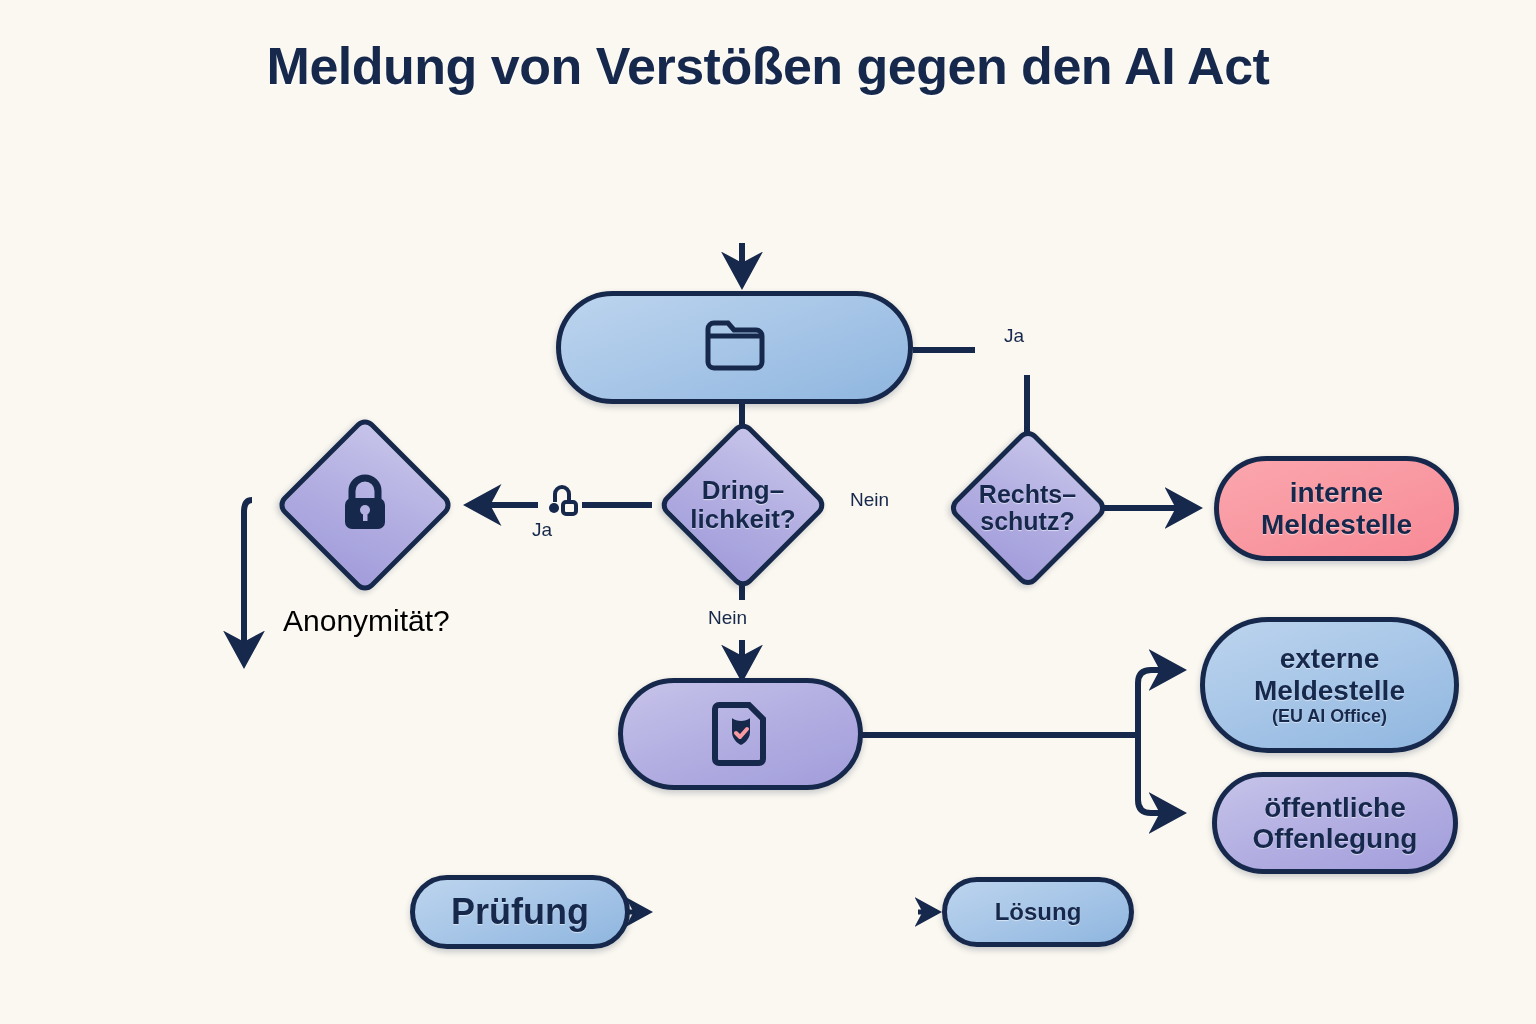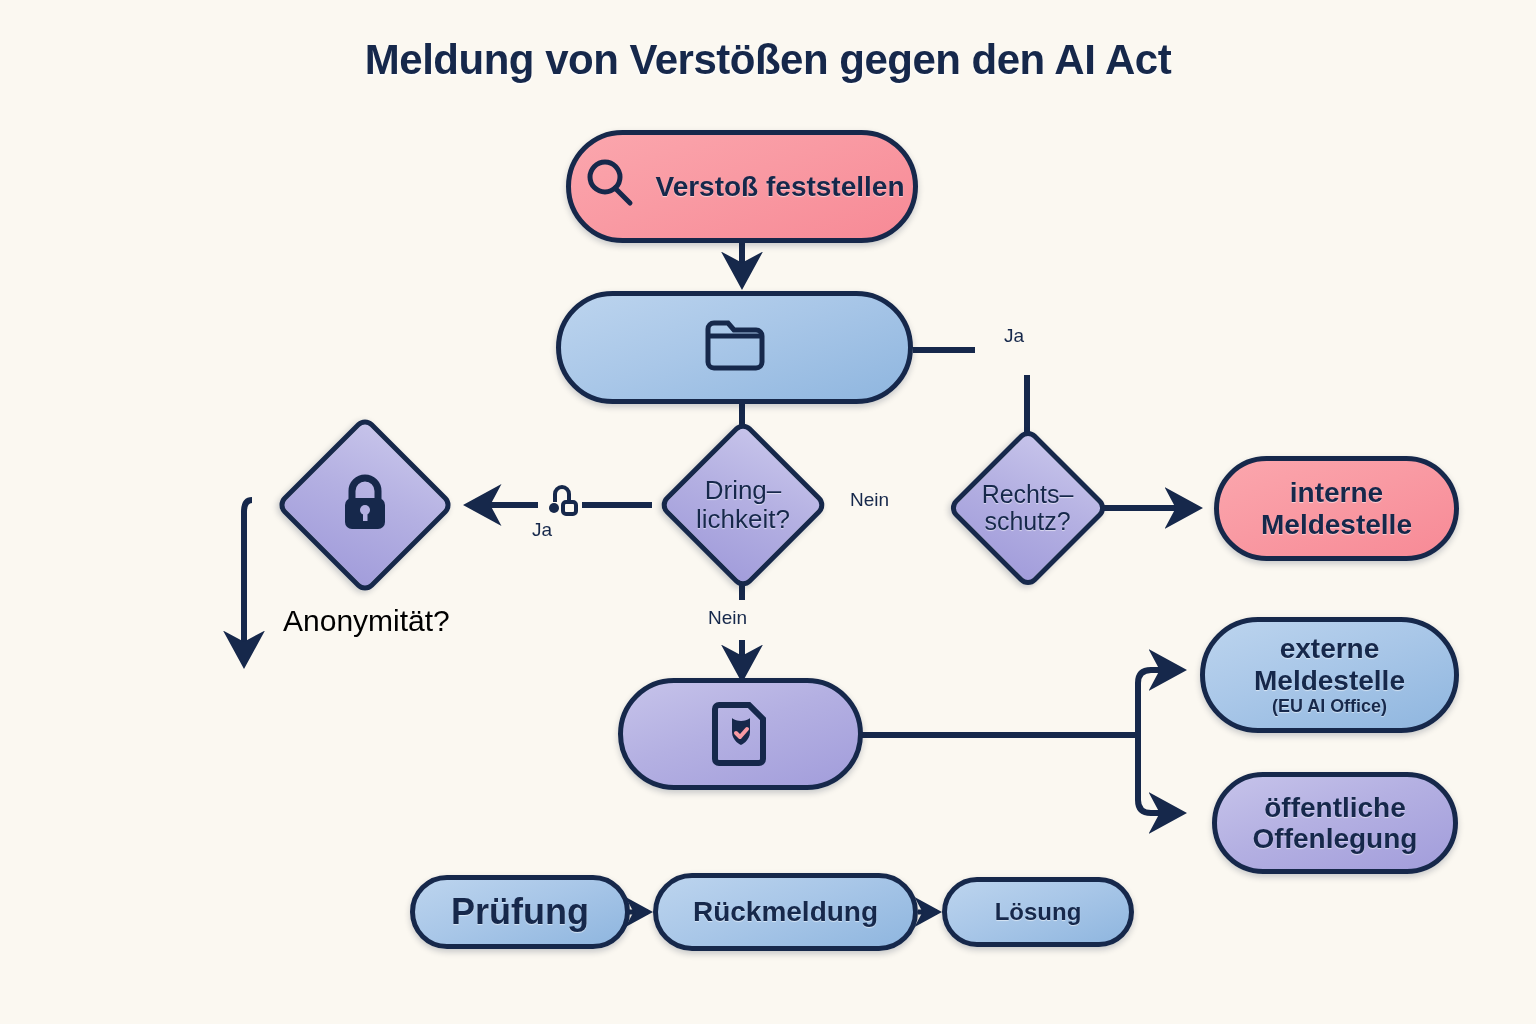--- a/index.html
+++ b/index.html
@@ -26,21 +26,21 @@
     height: 1024px;
     pointer-events: none;
   }
 
   .title {
     position: absolute;
     left: 0;
     top: 36px;
     width: 1536px;
     text-align: center;
-    font-size: 42px;
+    font-size: 52px;
     font-weight: bold;
     color: #16284B;
     letter-spacing: -0.5px;
     text-shadow: 0 2px 2px rgba(255,255,255,0.85);
   }
 
   .node {
     position: absolute;
     box-sizing: border-box;
     border: 5px solid #16284B;
@@ -82,21 +82,21 @@
     transform: translate(-50%,-50%) rotate(45deg);
     border: 5px solid #16284B;
     border-radius: 12px;
     box-shadow: 0 3px 6px rgba(20,30,60,0.22);
     background: linear-gradient(160deg,#C6C3EA 0%, #B4B0E2 45%, #A29DDB 100%);
   }
   .diamond .dtext {
     position: relative;
     z-index: 2;
     color: #16284B;
-    font-weight: normal;
+    font-weight: bold;
     text-align: center;
     line-height: 1.1;
     font-size: 26px;
     text-shadow: 0 1px 1px rgba(255,255,255,0.55);
   }
   .diamond .dicon { position: relative; z-index: 2; }
 
   .edge-label {
     position: absolute;
     color: #16284B;
@@ -153,29 +153,20 @@
       <path d="M 1138 735 L 1138 683 Q 1138 670 1151 670 L 1180 670" marker-end="url(#arrow)"></path>
       <path d="M 1138 735 L 1138 800 Q 1138 813 1151 813 L 1180 813" marker-end="url(#arrow)"></path>
     </g>
     <g stroke="#16284B" stroke-width="5" fill="none" stroke-linecap="butt">
 
       <path d="M 629 912 L 648 912" marker-end="url(#arrowS)"></path>
       <path d="M 918 912 L 937 912" marker-end="url(#arrowS)"></path>
     </g>
   </svg>
 
-  <div class="node pill c-pink with-icon" style="left:566px; top:130px; width:352px; height:113px; font-size:28px;">
-    <span class="icon">
-      <svg width="60" height="60" viewBox="0 0 60 60">
-        <circle cx="25" cy="24" r="15" fill="none" stroke="#16284B" stroke-width="5"></circle>
-        <line x1="35" y1="35" x2="50" y2="50" stroke="#16284B" stroke-width="5" stroke-linecap="round"></line>
-      </svg>
-    </span>
-    <span class="label">Verstoß feststellen</span>
-  </div>
 
   <div class="node pill c-blue with-icon" style="left:556px; top:291px; width:357px; height:113px; font-size:28px;">
     <span class="icon">
       <svg width="62" height="54" viewBox="0 0 62 54">
         <path d="M4 12 a6 6 0 0 1 6 -6 h14 l6 7 h22 a6 6 0 0 1 6 6 v26 a6 6 0 0 1 -6 6 h-42 a6 6 0 0 1 -6 -6 z" fill="none" stroke="#16284B" stroke-width="5"></path>
         <path d="M4 19 h54" stroke="#16284B" stroke-width="5" fill="none"></path>
       </svg>
     </span>
   </div>
 
@@ -228,41 +219,38 @@
     <span class="label"></span>
   </div>
 
   <div class="node pill c-pink" style="left:1214px; top:456px; width:245px; height:105px; font-size:28px;">
     <span class="label">
       <span>interne</span><br>
       <span>Meldestelle</span>
     </span>
   </div>
 
-  <div class="node pill c-blue" style="left:1200px; top:617px; width:259px; height:116px; font-size:28px;justify-content:center;">
+  <div class="node pill c-blue" style="left:1200px; top:617px; width:259px; height:136px; font-size:28px;justify-content:center;">
     <span class="label">
       <span>externe</span><br>
       <span>Meldestelle</span>
       <span class="sub">(EU AI Office)</span>
     </span>
   </div>
 
   <div class="node pill c-purple" style="left:1212px; top:772px; width:246px; height:102px; font-size:28px;">
     <span class="label">
       <span>öffentliche</span><br>
       <span>Offenlegung</span>
     </span>
   </div>
 
   <div class="node pill c-blue" style="left:410px; top:875px; width:220px; height:74px; font-size:36px;">
     <span class="label">Prüfung</span>
   </div>
-  <div class="node pill c-blue" style="left:653px; top:873px; width:265px; height:78px; font-size:28px;">
-    <span class="label">Rückmeldung</span>
-  </div>
   <div class="node pill c-blue" style="left:942px; top:877px; width:192px; height:70px; font-size:24px;">
     <span class="label">Lösung</span>
   </div>
 
   <div class="edge-label" style="left:1004px; top:325px;">Ja</div>
   <div class="edge-label" style="left:850px; top:489px;">Nein</div>
   <div class="edge-label" style="left:532px; top:519px;">Ja</div>
   <div class="edge-label" style="left:708px; top:607px;">Nein</div>
 
 </div>

